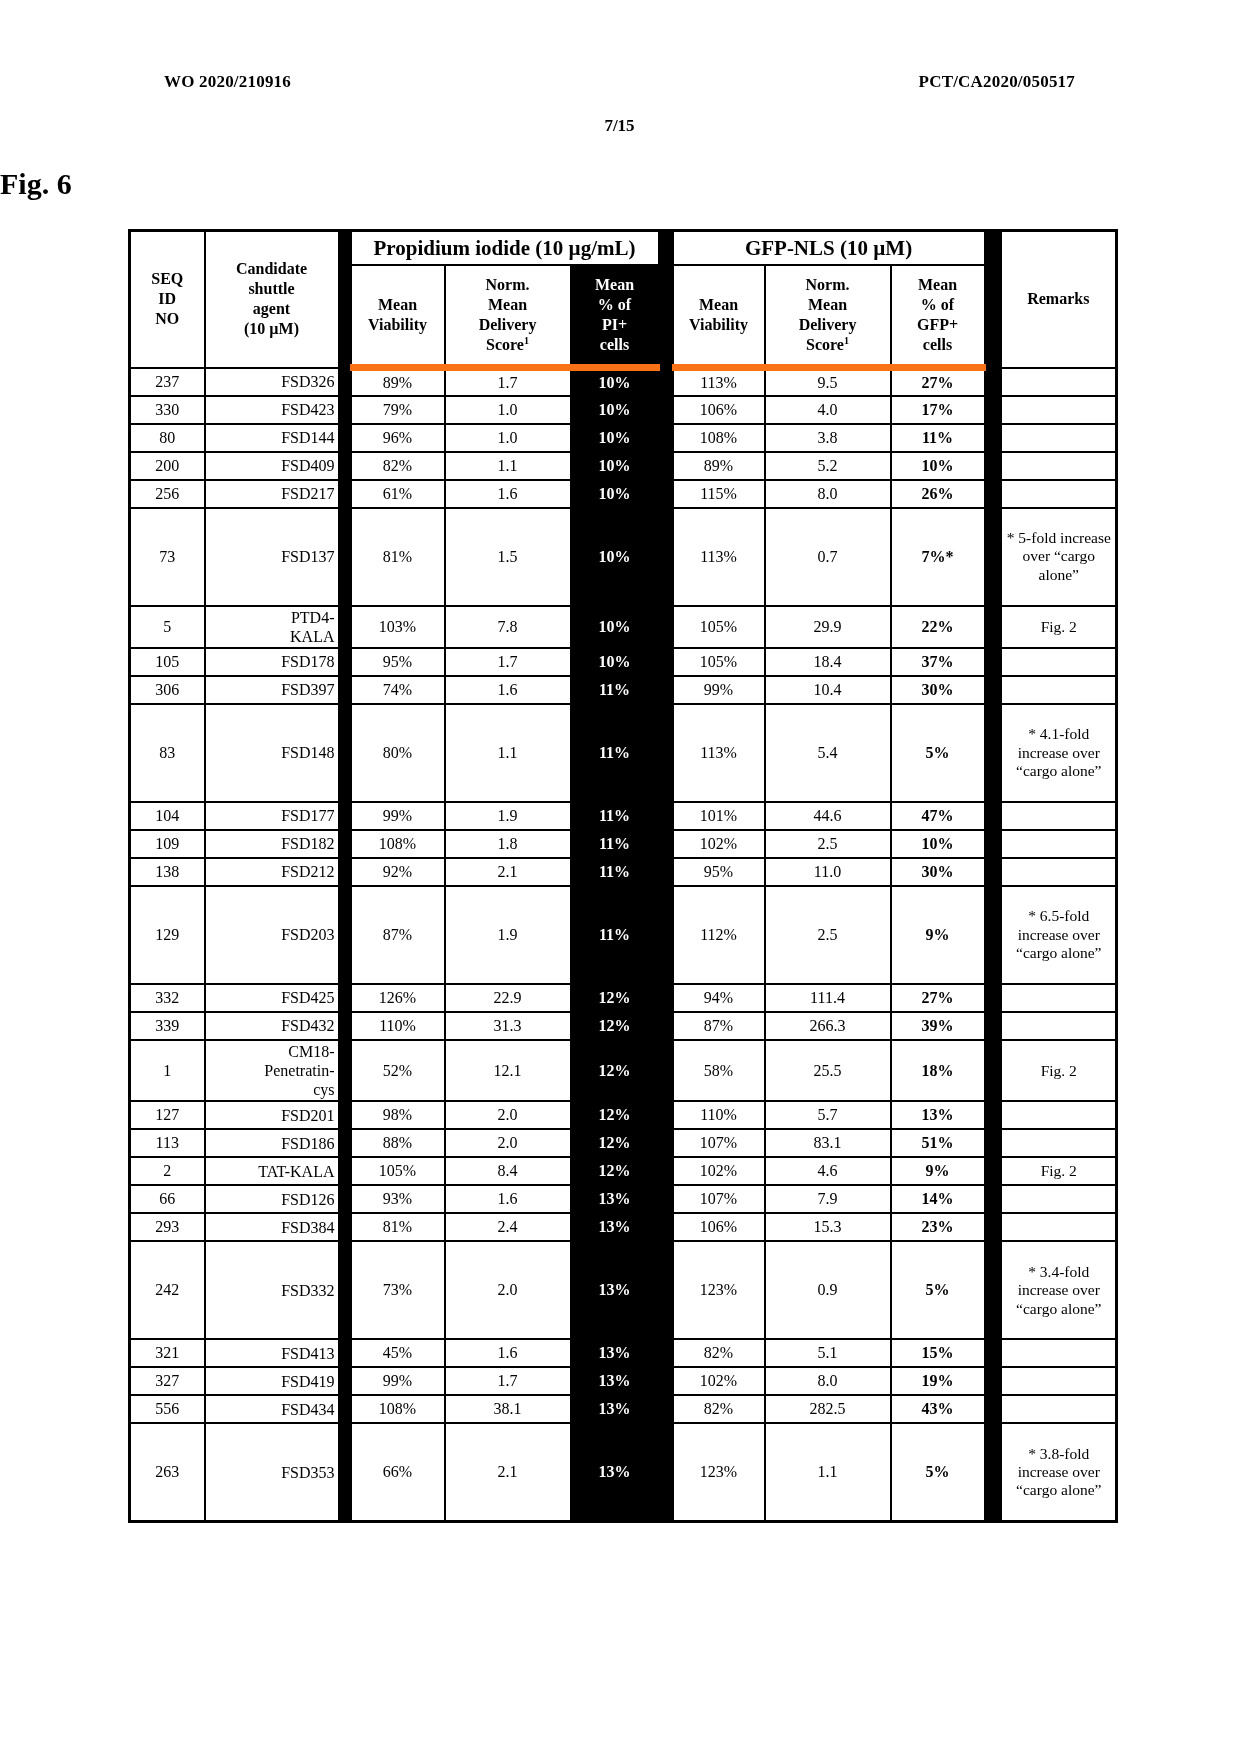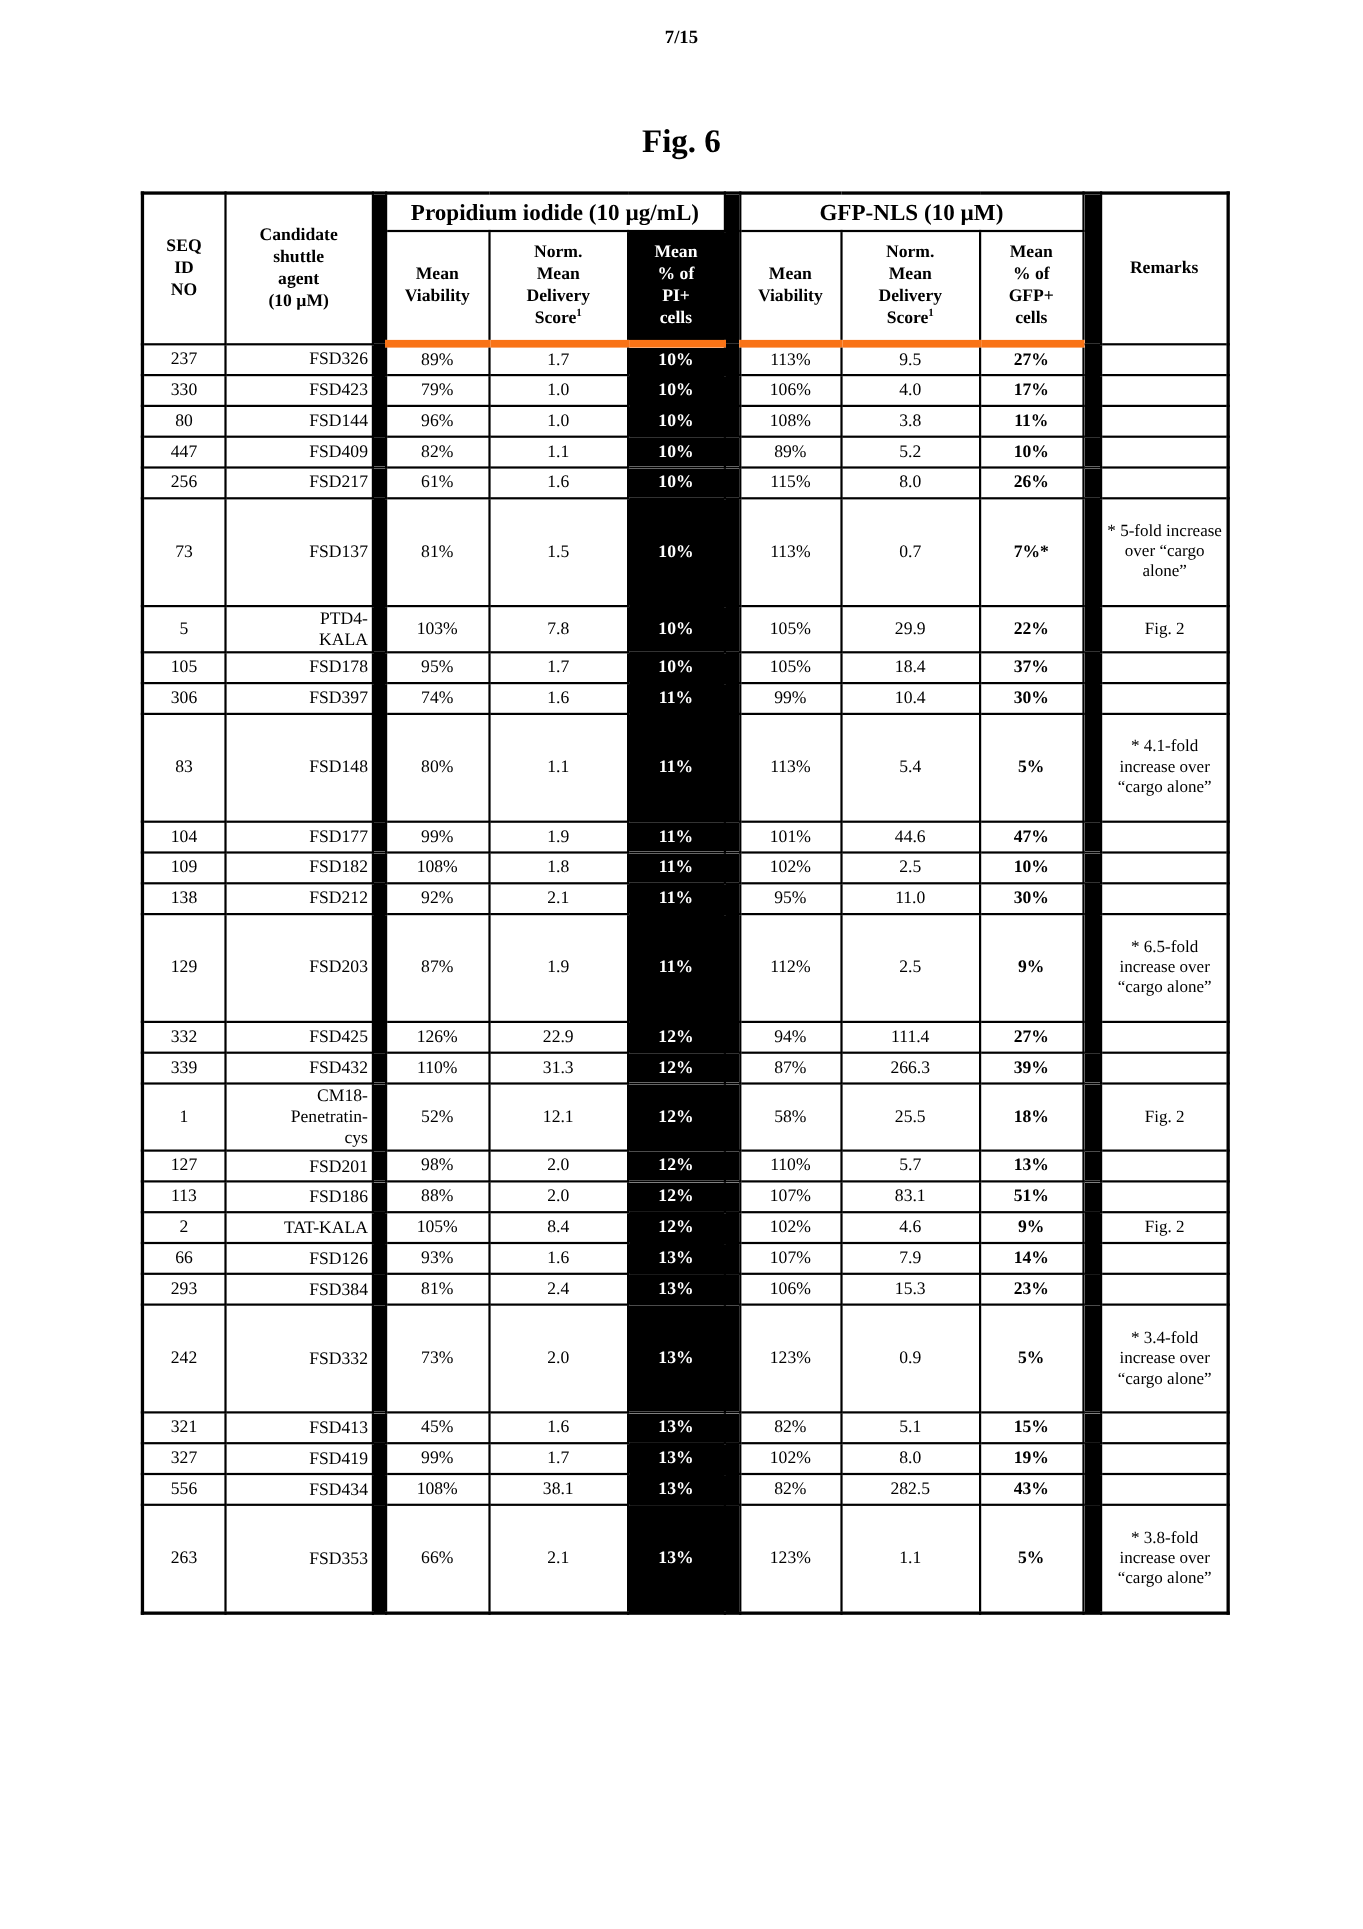--- a/index.html
+++ b/index.html
@@ -6,21 +6,21 @@
   .page {
     width:1239px; height:1754px; background:#fff; color:#000;
     font-family:"Liberation Serif", serif; position:relative; overflow:hidden;
   }
   .doc-header {
     display:flex; justify-content:space-between;
     padding:72px 164px 0 164px;
     font-weight:bold; font-size:17px; letter-spacing:0.2px;
   }
   .page-num { text-align:center; margin-top:24px; font-weight:bold; font-size:17px; }
-  .fig-title { text-align:center; margin-top:68px; font-weight:bold; font-size:30px; }
+  .fig-title { text-align:left; margin-top:31px; font-weight:bold; font-size:30px; }
 
   table.fig6 {
     border-collapse:collapse; table-layout:fixed;
     margin:28px 0 0 128px; width:987px;
     border:3px solid #000;
   }
   th, td {
     border:2px solid #000; padding:1px 3px;
     font-size:16px; text-align:center; vertical-align:middle;
     overflow:hidden;
@@ -36,20 +36,24 @@
   tbody tr { height:28px; }
   tbody tr.tall { height:98px; }
   sup { font-size:10px; line-height:0; }
   .num { }
 </style>
 </head>
 <body>
 
 <div class="page">
 
+  <div class="doc-header">
+    <span>WO 2020/210916</span>
+    <span>PCT/CA2020/050517</span>
+  </div>
 
   <div class="page-num">7/15</div>
 
   <div class="fig-title">Fig. 6</div>
 
   <table class="fig6">
     <colgroup>
       <col style="width:75px">
       <col style="width:134px">
       <col style="width:12px">
@@ -139,21 +143,21 @@
           <td class="num">1.0</td>
           <td class="num black-cell">10%</td>
           <td class="sep"></td>
           <td class="num">108%</td>
           <td class="num">3.8</td>
           <td class="num bold-cell">11%</td>
           <td class="sep"></td>
           <td class="remark"></td>
         </tr>
         <tr>
-          <td class="num">447</td>
+          <td class="num">200</td>
           <td class="agent">FSD409</td>
           <td class="sep"></td>
           <td class="num">82%</td>
           <td class="num">1.1</td>
           <td class="num black-cell">10%</td>
           <td class="sep"></td>
           <td class="num">89%</td>
           <td class="num">5.2</td>
           <td class="num bold-cell">10%</td>
           <td class="sep"></td>

